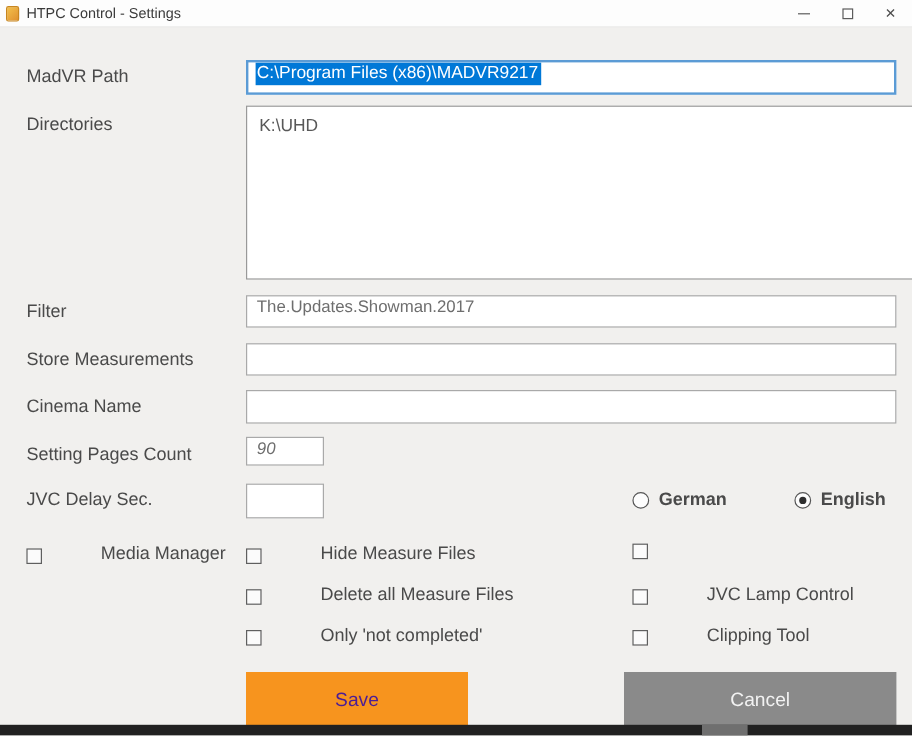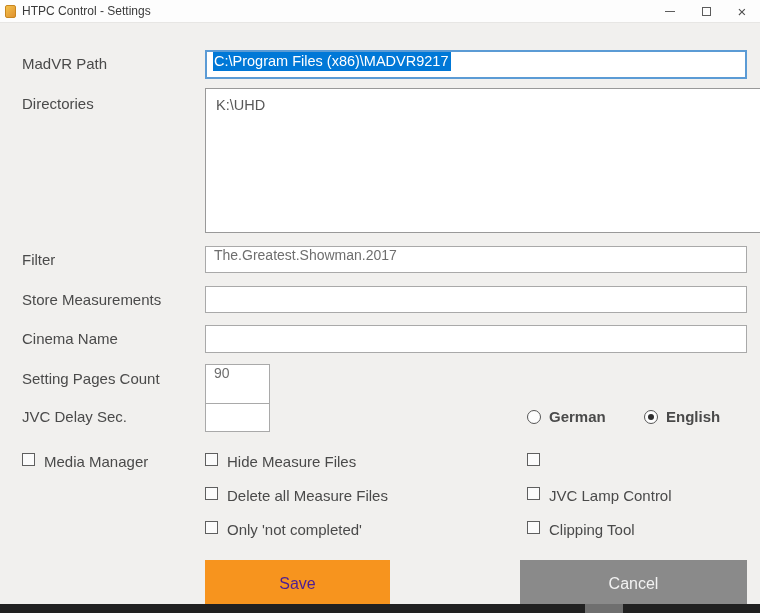--- a/index.html
+++ b/index.html
@@ -61,21 +61,21 @@
   
   .radio{ position:absolute; display:flex; align-items:center; cursor:default; }
   .radio .circle{
     width:14px; height:14px; border:1px solid #565656; border-radius:50%;
     background:#fdfdfd; display:flex; align-items:center; justify-content:center;
   }
   .radio .dot{ width:6px; height:6px; border-radius:50%; background:#2e2e2e; }
   .radio .rlabel{ margin-left:8px; font-size:15px; color:#4a4a4a;font-weight:bold; }
 
   
-  .cb{ position:absolute; display:flex; align-items:flex-start; cursor:default; }
+  .cb{ position:absolute; display:flex; align-items:flex-end; cursor:default;gap:40px; }
   .cb .box{ width:13px; height:13px; border:1px solid #5f5f5f; background:#fbfbfb; }
   .cb .clabel{ margin-left:9px; font-size:15px; color:#4a4a4a; white-space:nowrap; }
 
   
   .btn{
     position:absolute; top:560px; height:47px; border:none;
     display:flex; align-items:center; justify-content:center;
     font-size:16px; color:#4c1d95; font-family:"Liberation Sans", sans-serif;
   }
   .btn-save{ left:205px; width:185px; background:var(--save-orange,#f7941e); }
@@ -115,48 +115,48 @@
   <div class="textarea">
     <div class="content">K:\UHD</div>
     <div class="vscroll">
       <span class="arrow">∧</span>
       <span class="arrow">∨</span>
     </div>
   </div>
 
   <span class="lbl" style="top:251px">Filter</span>
   <div class="input" style="top:246px; height:27px;">
-    <span>The.Greatest.Showman.2017</span>
+    <span>The.Updates.Showman.2017</span>
   </div>
 
   <span class="lbl" style="top:291px">Store Measurements</span>
   <div class="input" style="top:286px; height:27px;">
     <span></span>
   </div>
 
   <span class="lbl" style="top:330px">Cinema Name</span>
   <div class="input" style="top:325px; height:28px;">
     <span></span>
   </div>
 
   <span class="lbl" style="top:370px">Setting Pages Count</span>
-  <div class="input small" style="top:364px; height:40px;">
+  <div class="input small" style="top:364px; height:24px;font-style:italic;">
     <span>90</span>
   </div>
 
   <span class="lbl" style="top:408px">JVC Delay Sec.</span>
   <div class="input small" style="top:403px; height:29px;">
     <span></span>
   </div>
 
   <div class="radio" style="left:527px; top:408px;">
     <span class="circle"></span>
     <span class="rlabel">German</span>
   </div>
-  <div class="radio" style="left:644px; top:408px;text-align:center;">
+  <div class="radio" style="left:662px; top:408px;text-align:center;">
     <span class="circle">
         <span class="dot"></span>
       </span>
     <span class="rlabel">English</span>
   </div>
 
   <div class="cb" style="left:22px; top:453px;">
     <span class="box"></span>
     <span class="clabel">Media Manager</span>
   </div>

